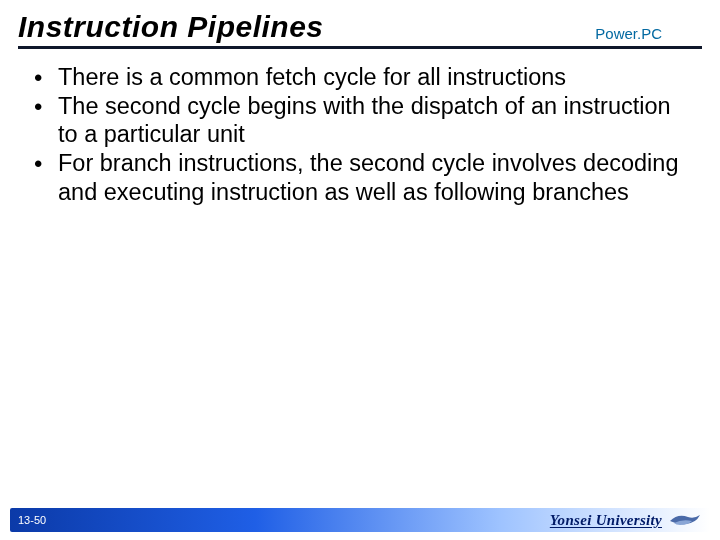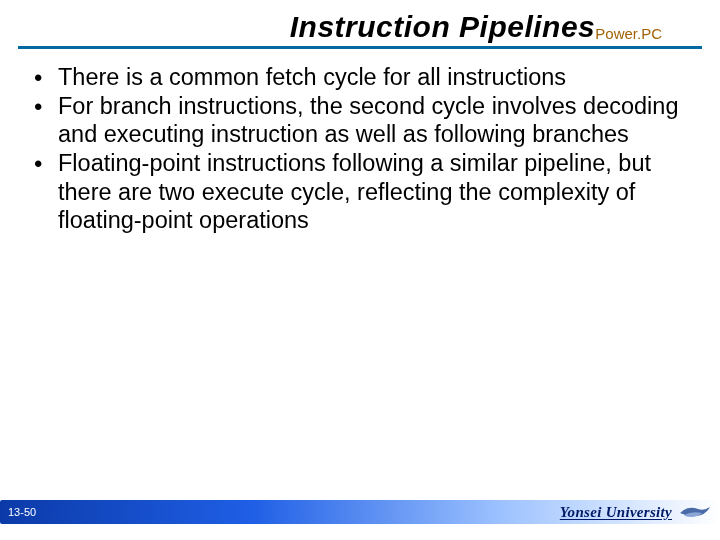--- a/index.html
+++ b/index.html
@@ -1,47 +1,47 @@
 <!DOCTYPE html>
 <html><head>
 <meta charset="utf-8">
 <style>
   * { margin: 0; padding: 0; box-sizing: border-box; }
   html, body { width: 720px; height: 540px; background: #fff; font-family: Arial, Helvetica, sans-serif; overflow: hidden; }
   .slide { width: 720px; height: 540px; position: relative; padding: 10px 18px 0 18px; }
-  .header { display: flex; align-items: flex-end; justify-content: flex-end; border-bottom: 3px solid #0369a1; padding-bottom: 2px; }
+  .header { display: flex; align-items: flex-end; justify-content: space-between; border-bottom: 3px solid #0f172a; padding-bottom: 2px; }
   .title { font-family: Arial, Helvetica, sans-serif; font-style: italic; font-weight: 900; font-size: 30px; color: #000; letter-spacing: 0.5px; }
-  .subtitle { font-size: 15px; font-weight: 400; color: #a16207; padding-right: 40px; padding-bottom: 2px; }
+  .subtitle { font-size: 15px; font-weight: 400; color: #0369a1; padding-right: 40px; padding-bottom: 2px; }
   .content { padding: 14px 10px 0 12px; }
   ul.bullets { list-style: none; }
   ul.bullets > li { position: relative; padding-left: 28px; font-size: 23.5px; font-weight: 400; line-height: 1.22; color: #000; margin-bottom: 0px; }
   ul.bullets > li::before { content: "•"; position: absolute; left: 4px; top: 0; font-size: 24px; }
-  .footer { position: absolute; left: 0; bottom: 16px; width: 100%; padding: 0 0; }
+  .footer { position: absolute; left: 0; bottom: 8px; width: 100%; padding: 0 10px; }
   .footer-bar { display: flex; align-items: center; justify-content: space-between; height: 24px; background: linear-gradient(90deg, #0b3aa8 0%, #1f5fe6 35%, #9ec3ff 70%, #ffffff 100%); border-radius: 2px; padding: 0 8px; }
   .slide-no { color: #fff; font-size: 11px; font-weight: 400; }
   .uni-wrap { display: flex; align-items: center; gap: 6px; }
   .uni { font-family: "Times New Roman", Times, serif; font-style: italic; font-weight: 700; font-size: 15px; color: #001a66; text-shadow: 0 0 1px rgba(200,220,255,0.6); letter-spacing: 0.3px; text-decoration: underline; text-underline-offset: 2px; }
   .logo { width: 34px; height: 18px; position: relative; }
   .logo svg { width: 100%; height: 100%; }
 </style>
 </head>
 <body>
 
 <div class="slide">
 
   <div class="header">
     <div class="title">Instruction Pipelines</div>
     <div class="subtitle">Power.PC</div>
   </div>
 
   <div class="content">
     <ul class="bullets">
       <li>There is a common fetch cycle for all instructions</li>
+      <li>The second cycle begins with the dispatch of an instruction to a particular unit</li>
       <li>For branch instructions, the second cycle involves decoding and executing instruction as well as following branches</li>
-      <li>Floating-point instructions following a similar pipeline, but there are two execute cycle, reflecting the complexity of floating-point operations</li>
     </ul>
   </div>
 
   <div class="footer">
     <div class="footer-bar">
       <span class="slide-no">13-50</span>
       <span class="uni-wrap">
         <span class="uni">Yonsei University</span>
         <span class="logo">
           <svg viewBox="0 0 34 18">

